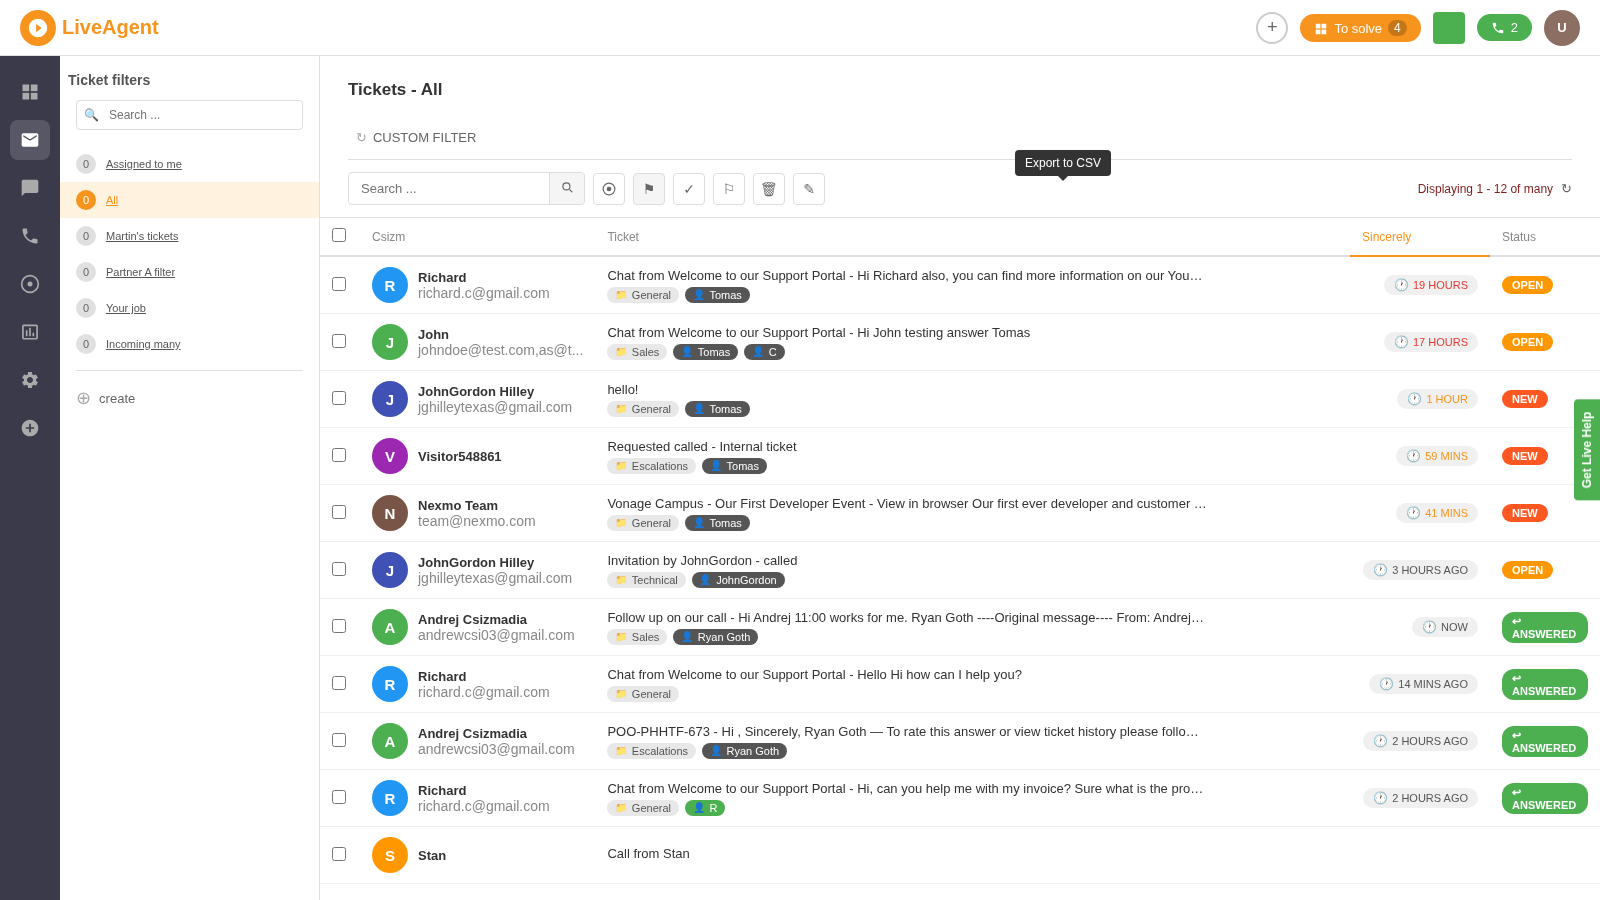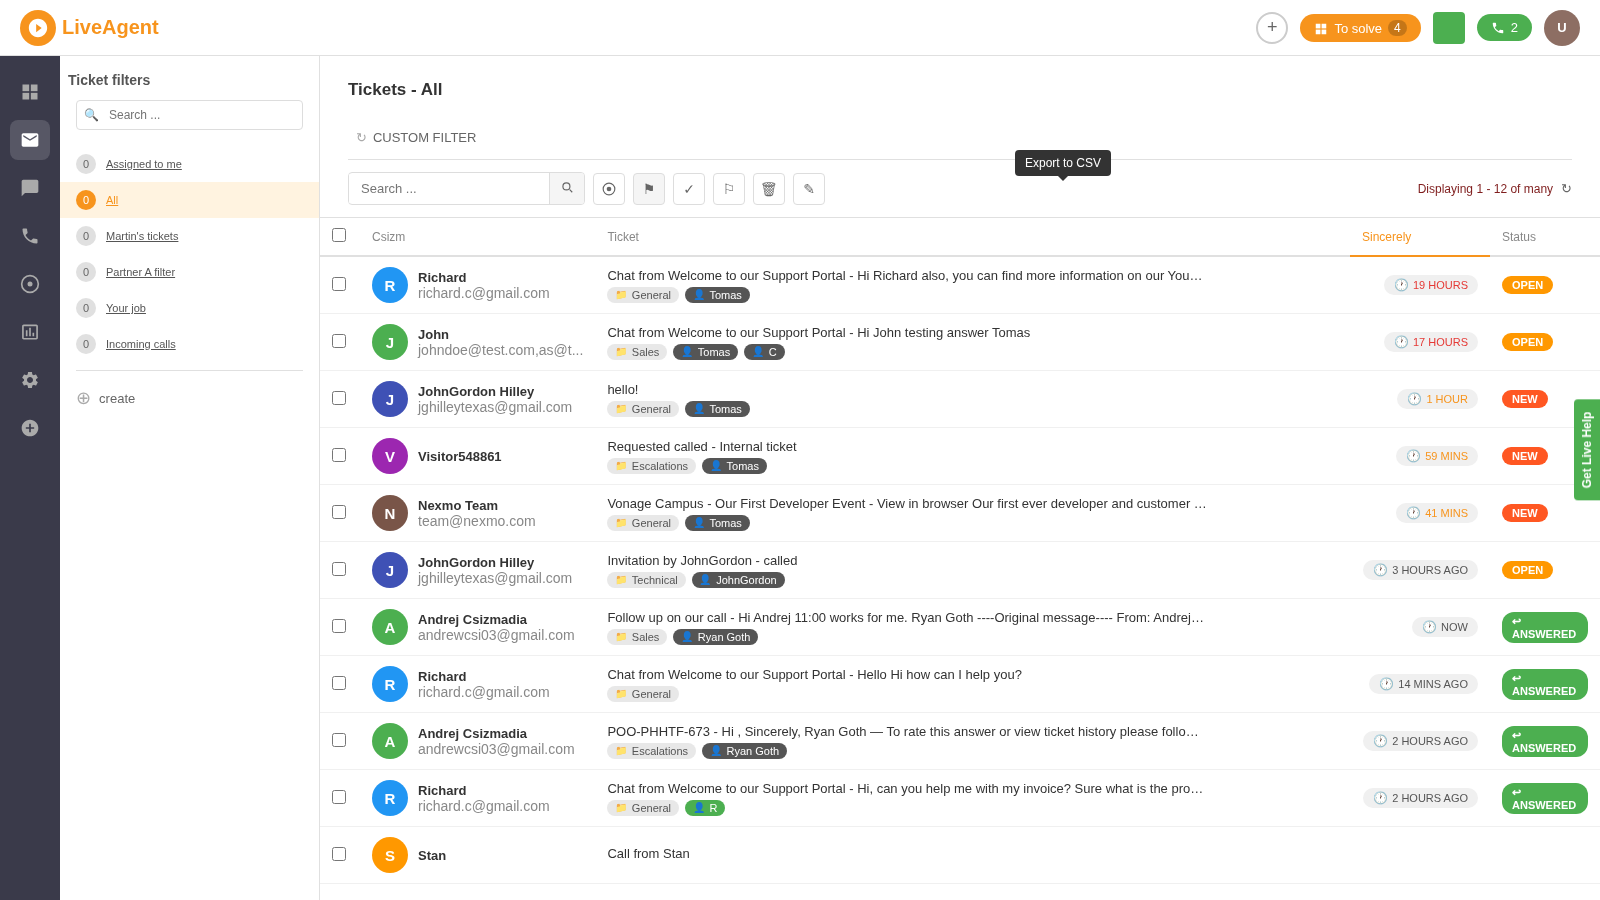--- a/index.html
+++ b/index.html
@@ -335,21 +335,21 @@
     <div class="sidebar-item">
       <div class="sidebar-badge">0</div>
       <span class="sidebar-item-label">Partner A filter</span>
     </div>
     <div class="sidebar-item">
       <div class="sidebar-badge">0</div>
       <span class="sidebar-item-label">Your job</span>
     </div>
     <div class="sidebar-item">
       <div class="sidebar-badge">0</div>
-      <span class="sidebar-item-label">Incoming calls</span>
+      <span class="sidebar-item-label">Incoming many</span>
     </div>
 
     <div class="sidebar-divider"></div>
 
     <div class="sidebar-create">
       <span style="font-size:18px; color:#aaa;">⊕</span>
       <span>create</span>
     </div>
   </aside>
 

